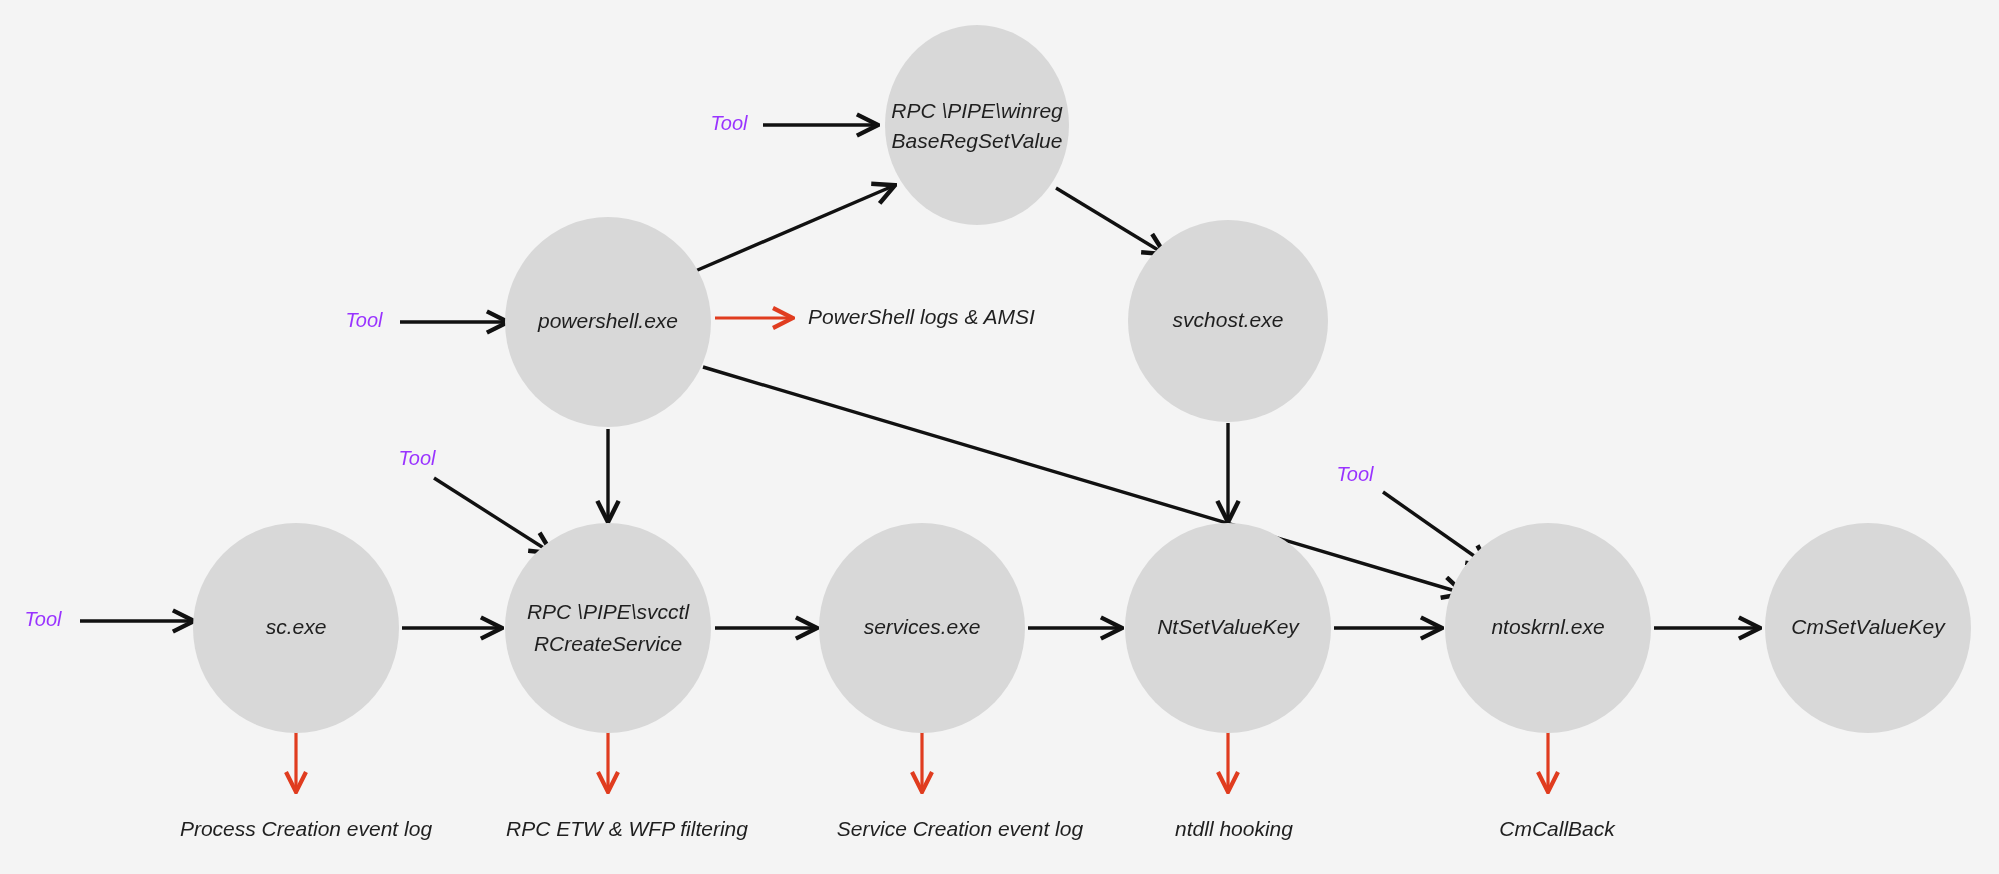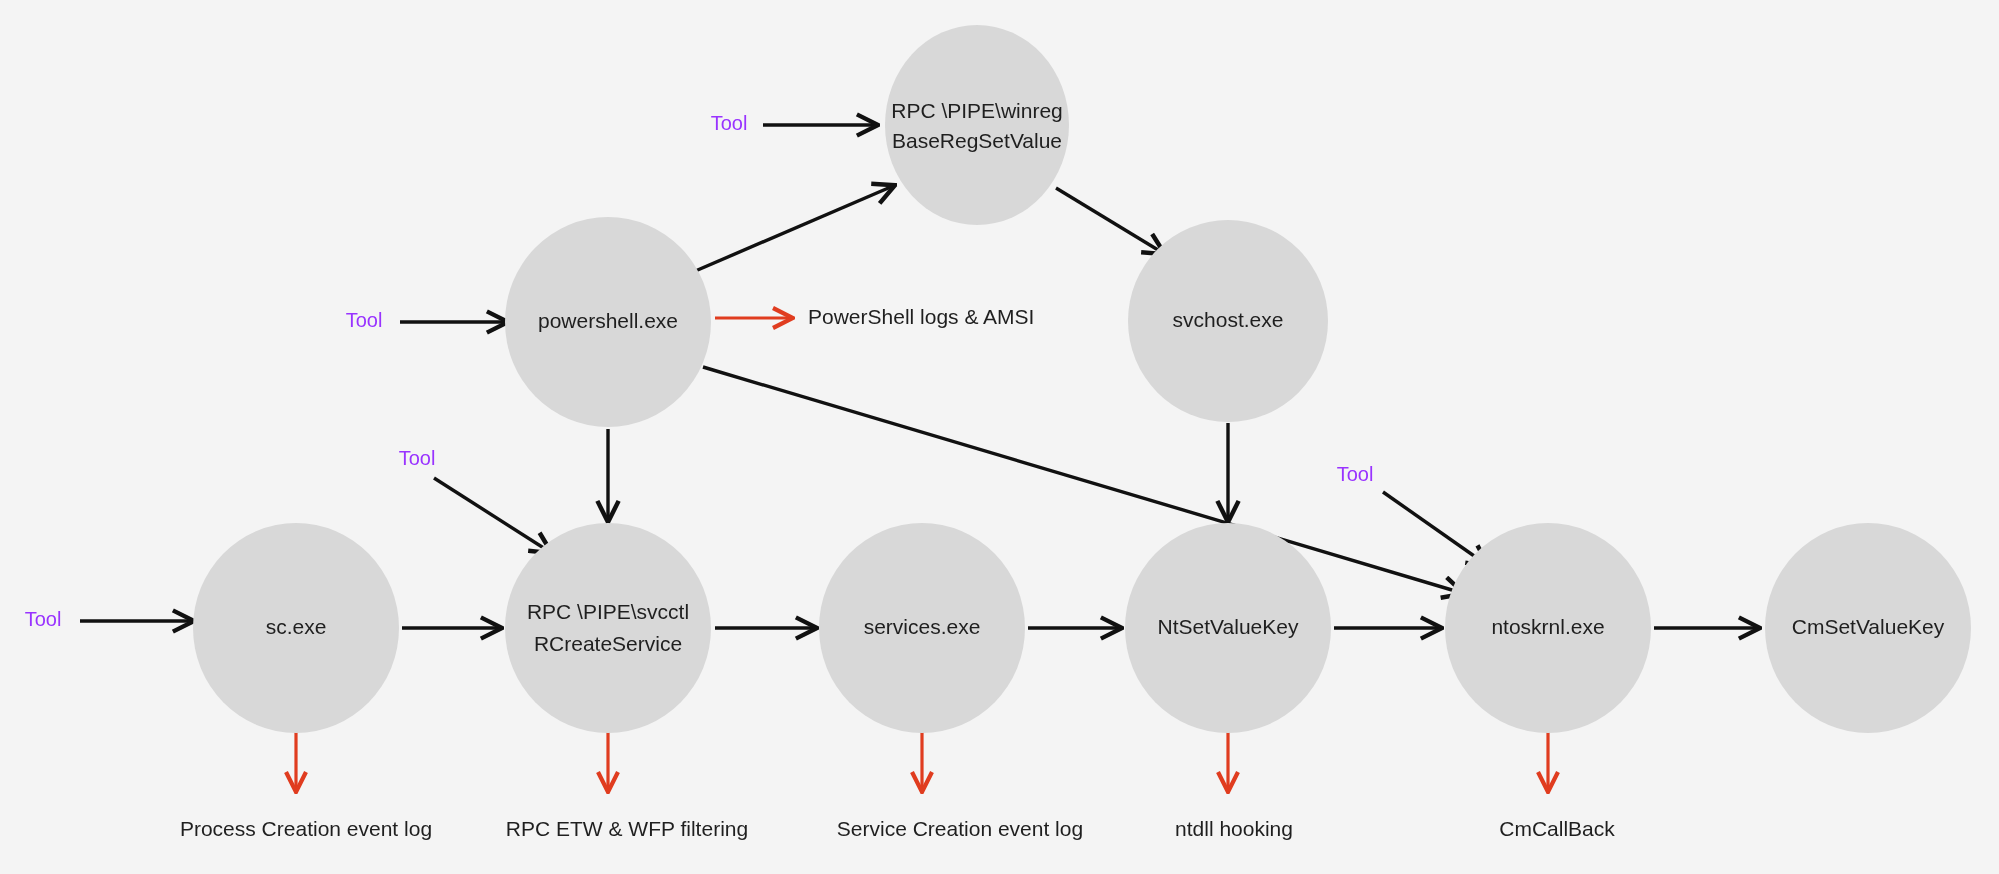--- a/index.html
+++ b/index.html
@@ -11,20 +11,21 @@
     width: 1999px;
     height: 874px;
     overflow: hidden;
     font-family: "Liberation Sans", sans-serif;
   }
   #diagram-root {
     position: relative;
     width: 1724px;
     height: 874px;
     background: #f0abfc;
+    font-style: italic;
   }
   svg#graph {
     display: block;
     width: 1999px;
     height: 874px;
   }
   .node-circle {
     fill: #d8d8d8;
   }
   .node-label {

